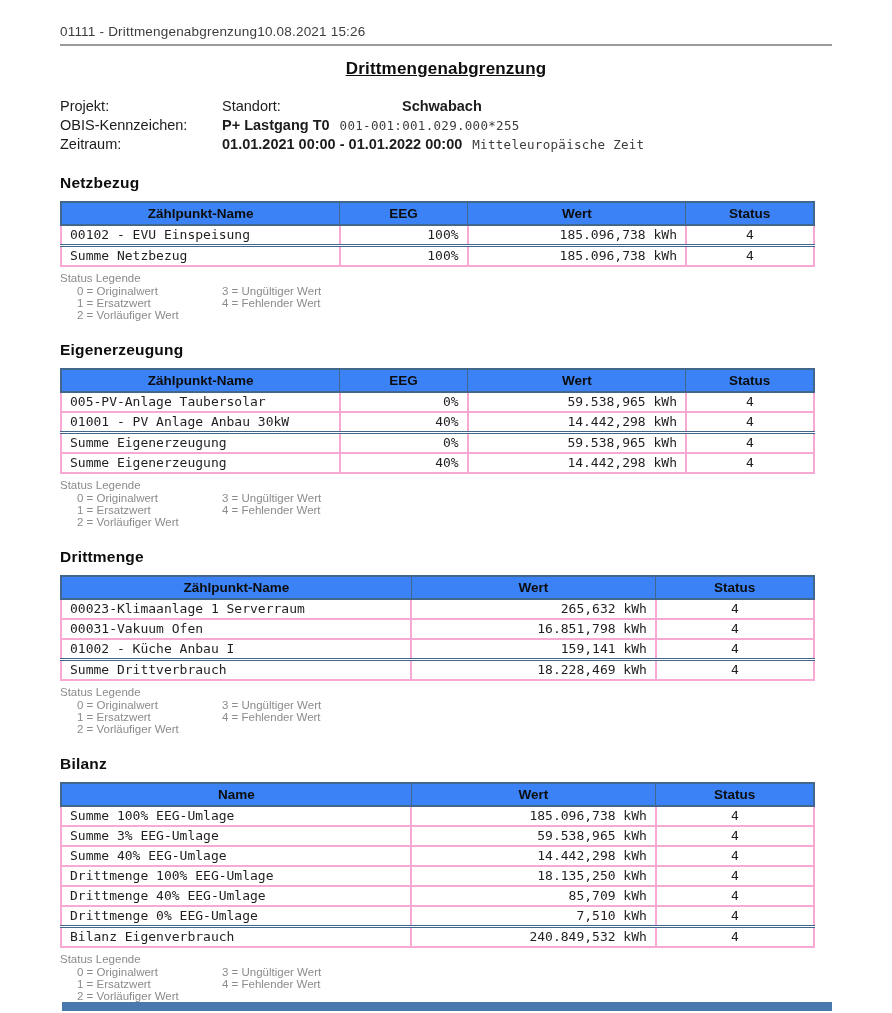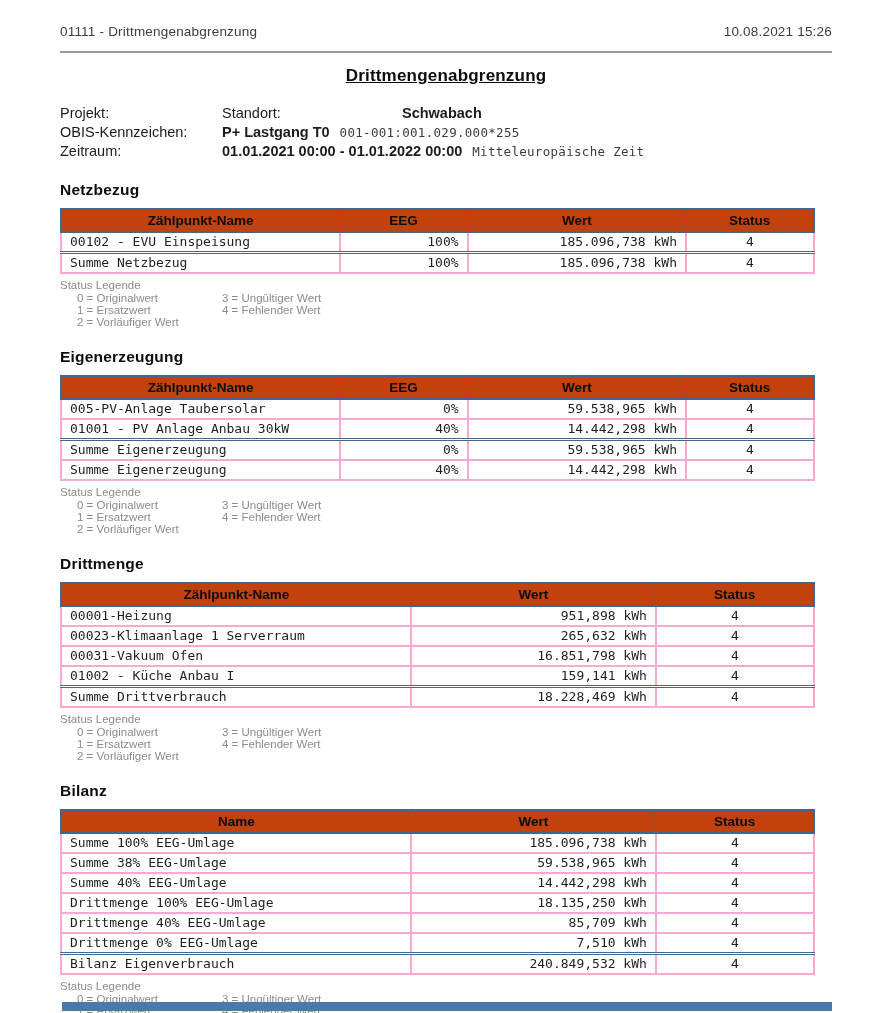--- a/index.html
+++ b/index.html
@@ -7,23 +7,23 @@
   body {
     width: 892px; height: 1013px; position: relative; overflow: hidden;
     background: #ffffff;
     font-family: "Liberation Sans", sans-serif;
     color: #1c1c1c;
   }
   .content { padding: 24px 60px 0 60px; }
 
   
   .pagehead {
-    display: flex; justify-content: space-between; align-items: baseline;
+    display: flex; justify-content: flex-start; align-items: baseline;
     font-size: 13.5px; color: #3d3d3d; letter-spacing: 0.2px;
-    padding-bottom: 12px; border-bottom: 2px solid #9a9a9a;
+    padding-bottom: 5px; border-bottom: 2px solid #9a9a9a;
   }
   h1.title {
     margin: 13px 0 0; text-align: center;
     font-size: 17px; font-weight: bold; color: #0d0d0d;
     text-decoration: underline; letter-spacing: 0.2px;
   }
 
   
   .info { margin-top: 18px; font-size: 14.5px; }
   .info-row { display: flex; align-items: center; line-height: 19px; white-space: nowrap; }
@@ -41,21 +41,21 @@
   h2.sec-head {
     margin: 20px 0 0; font-size: 15.5px; font-weight: bold; color: #0d0d0d;
     letter-spacing: 0.2px;
   }
   table.report {
     margin-top: 9px; width: 755px;
     border-collapse: collapse; table-layout: fixed;
     border: 2px solid #41688C;
   }
   table.report th {
-    background: #c2410c; color: #0d0d0d;
+    background: #3b82f6; color: #0d0d0d;
     font-size: 13.5px; font-weight: bold;
     padding: 3px 22px; height: 22px;
     border: 1px solid #41688C; border-bottom: 2px solid #41688C;
     text-align: center;
   }
   table.report td {
     font-family: "DejaVu Sans Mono", monospace;
     font-size: 13px; line-height: 14px; color: #1f1f1f;
     padding: 2px 8px; height: 18px;
     border: 2px solid #f9a8d4;
@@ -227,25 +227,20 @@
           </colgroup>
       <thead>
             <tr>
               <th>Zählpunkt-Name</th>
               <th>Wert</th>
               <th>Status</th>
             </tr>
           </thead>
       <tbody>
             <tr>
-              <td class="al">00001-Heizung</td>
-              <td class="ar">951,898 kWh</td>
-              <td class="ac">4</td>
-            </tr>
-            <tr>
               <td class="al">00023-Klimaanlage 1 Serverraum</td>
               <td class="ar">265,632 kWh</td>
               <td class="ac">4</td>
             </tr>
             <tr>
               <td class="al">00031-Vakuum Ofen</td>
               <td class="ar">16.851,798 kWh</td>
               <td class="ac">4</td>
             </tr>
             <tr>
@@ -291,21 +286,21 @@
               <th>Status</th>
             </tr>
           </thead>
       <tbody>
             <tr>
               <td class="al">Summe 100% EEG-Umlage</td>
               <td class="ar">185.096,738 kWh</td>
               <td class="ac">4</td>
             </tr>
             <tr>
-              <td class="al">Summe 38% EEG-Umlage</td>
+              <td class="al">Summe 3% EEG-Umlage</td>
               <td class="ar">59.538,965 kWh</td>
               <td class="ac">4</td>
             </tr>
             <tr>
               <td class="al">Summe 40% EEG-Umlage</td>
               <td class="ar">14.442,298 kWh</td>
               <td class="ac">4</td>
             </tr>
             <tr>
               <td class="al">Drittmenge 100% EEG-Umlage</td>

